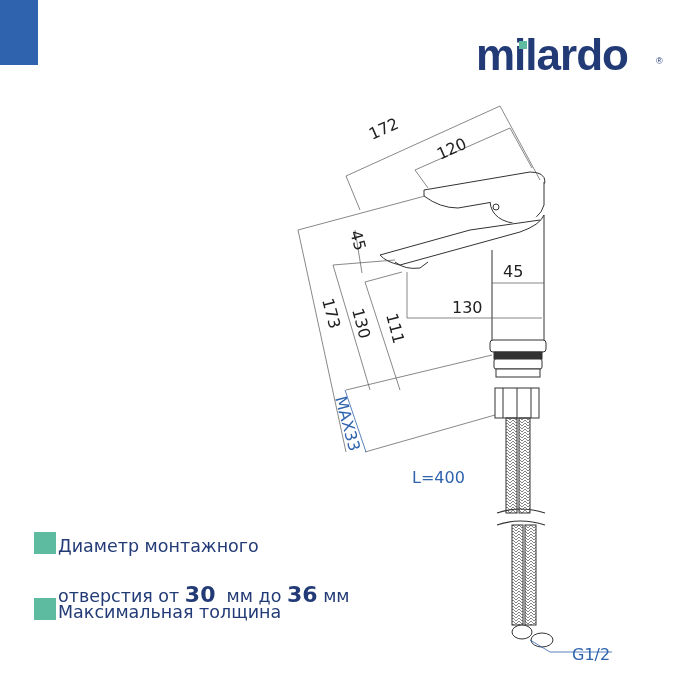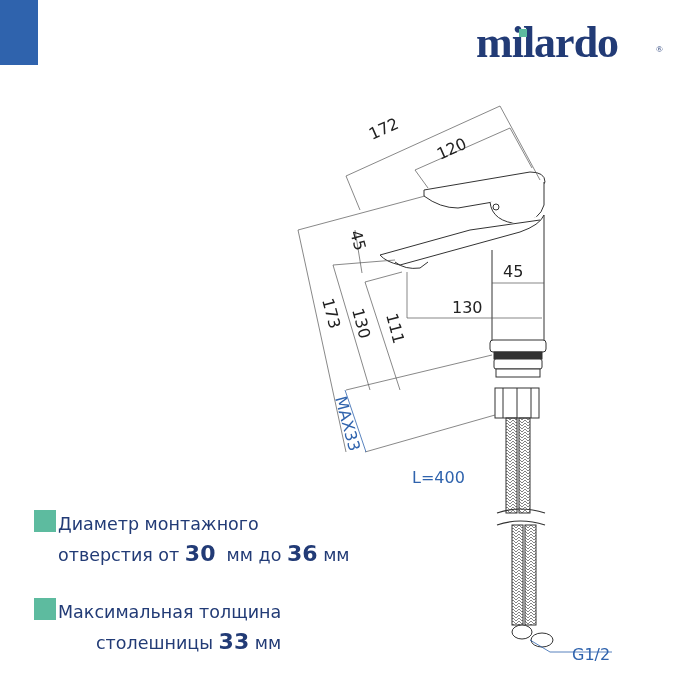--- a/index.html
+++ b/index.html
@@ -1,25 +1,25 @@
 <!DOCTYPE html>
 <html><head>
 <meta charset="utf-8">
 <style>
   html, body { margin:0; padding:0; background:#ffffff; }
   body { width:700px; height:700px; position:relative; overflow:hidden; font-family:"DejaVu Sans", sans-serif; }
   .corner { position:absolute; left:0; top:0; width:38px; height:65px; background:#2f63ad; }
-  .logo { position:absolute; left:476px; top:18px; font-family:Liberation Serif, serif; font-size:44px; font-weight:bold; color:#223b76; letter-spacing:-1px; line-height:50px; }
+  .logo { position:absolute; left:476px; top:30px; font-family:Liberation Sans, sans-serif; font-size:44px; font-weight:bold; color:#223b76; letter-spacing:-1px; line-height:50px; }
   .logo .dot { position:absolute; left:43px; top:11px; width:8px; height:8px; background:#5dbb9f; }
   .logo .reg { position:absolute; left:180px; top:6px; font-size:9px; font-weight:normal; color:#223b76; }
   svg.drawing { position:absolute; left:0; top:0; }
   .spec { position:absolute; left:34px; font-size:17.5px; color:#223b76; line-height:29px; }
   .spec .sq { position:absolute; left:0; top:0; width:22px; height:22px; background:#5dbb9f; }
   .spec .line1 { padding-left:24px; display:block; white-space:nowrap; }
-  .spec .line2 { padding-left:24px; display:block; white-space:nowrap; }
+  .spec .line2 { padding-left:24px; display:block; white-space:nowrap;margin-top:19px; }
   .spec b { font-size:22px; font-weight:bold; }
   .dim { font-family:"DejaVu Sans", sans-serif; font-size:16px; fill:#222; }
   .dimb { font-family:"DejaVu Sans", sans-serif; font-size:16px; fill:#2f63ad; }
 </style>
 </head>
 <body>
 
 <div class="corner"></div>
 
 <div class="logo">
@@ -101,23 +101,22 @@
   <text class="dim" x="322" y="300" transform="rotate(75 322 300)">173</text>
   <text class="dim" x="352" y="310" transform="rotate(75 352 310)">130</text>
   <text class="dim" x="386" y="315" transform="rotate(75 386 315)">111</text>
   <text class="dim" x="452" y="313">130</text>
   <text class="dim" x="503" y="277">45</text>
   <text class="dimb" x="335" y="398" transform="rotate(75 335 398)">MAX33</text>
   <text class="dimb" x="412" y="483">L=400</text>
   <text class="dimb" x="572" y="660">G1/2</text>
 </svg>
 
-<div class="spec" style="top:510px;">
+<div class="spec" style="top:532px;">
   <span class="sq"></span>
   <span class="line1">Диаметр монтажного</span>
   <span class="line2"><span>отверстия от </span><b>30</b><span style="white-space:pre">  мм до </span><b>36</b><span> мм</span></span>
 </div>
 
 <div class="spec" style="top:598px;text-align:right;">
   <span class="sq"></span>
   <span class="line1">Максимальная толщина</span>
-  <span class="line2"><span>столешницы </span><b>33</b><span> мм</span></span>
 </div>
 
 </body></html>

